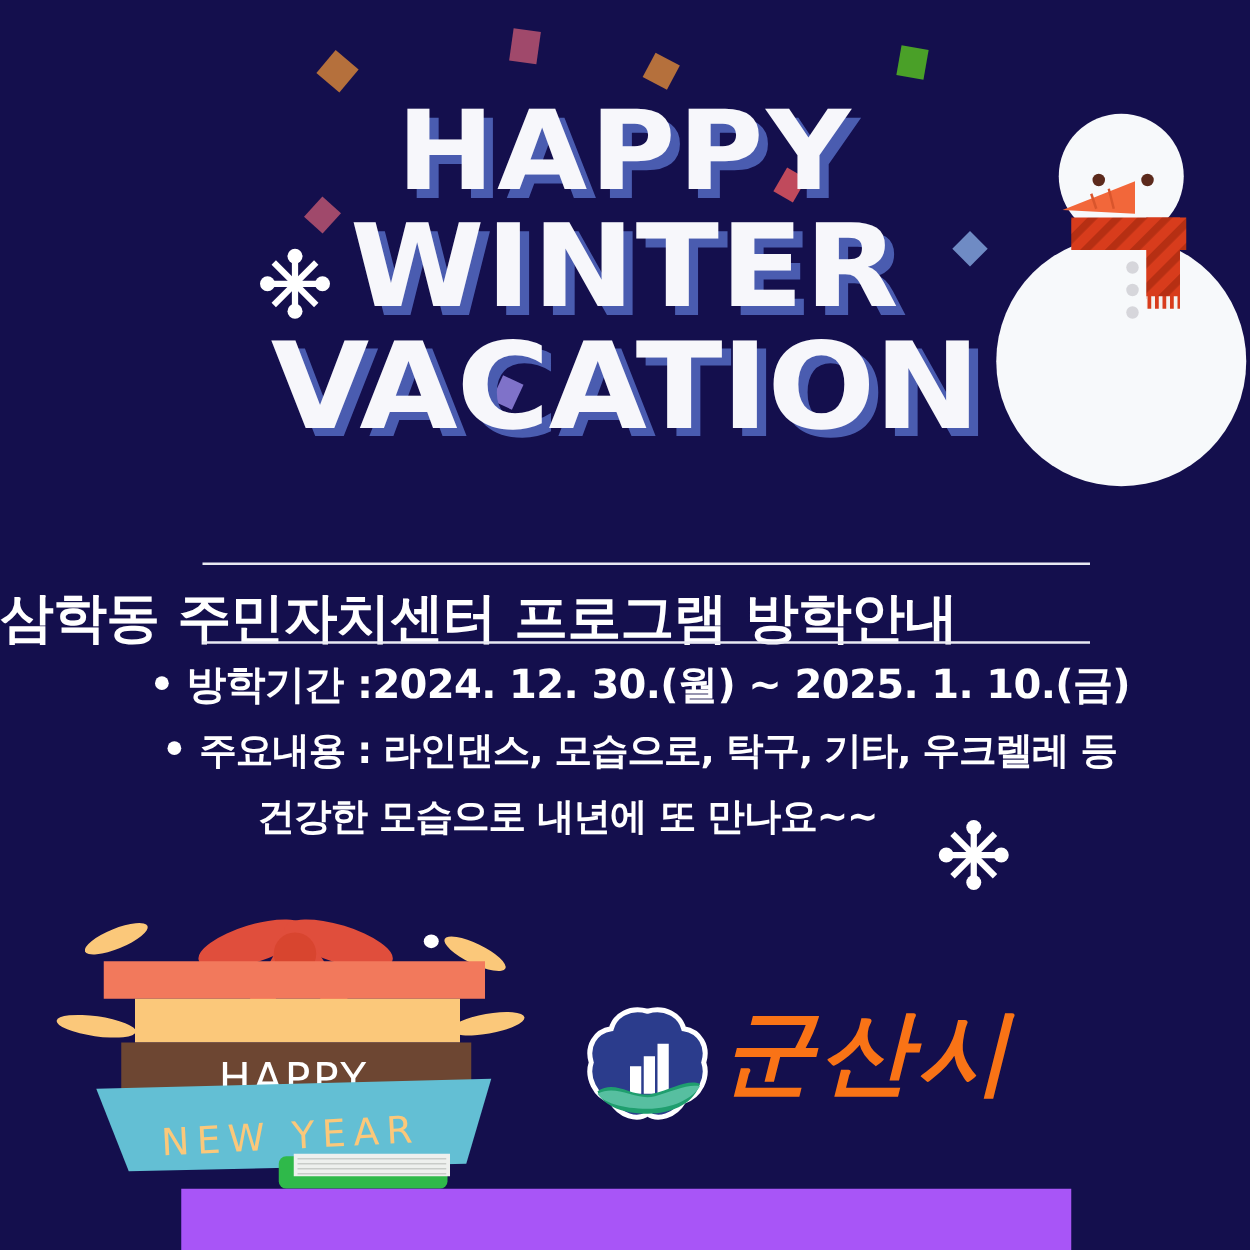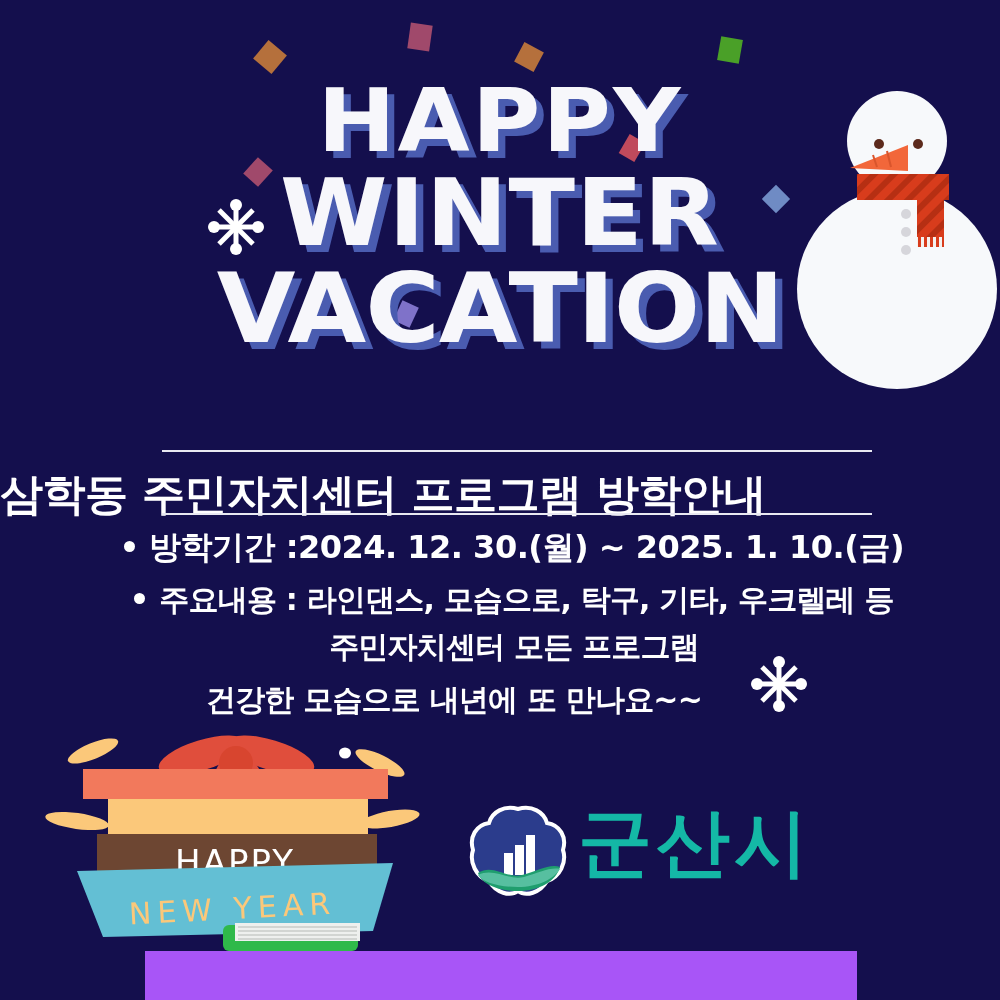--- a/index.html
+++ b/index.html
@@ -89,22 +89,22 @@
   #purple-block {
     position:absolute; left:145px; top:935px; width:712px; height:65px;
     background:#a855f7;
   }
 
   
   #logo { position:absolute; left:468px; top:785px; width:345px; height:105px; }
   #logo-text {
     position:absolute; left:110px; top:4px;
     font-family:"DejaVu Sans", sans-serif;
-    font-weight:bold; font-size:74px; color:#14b8a6;
-    letter-spacing:4px; line-height:1em;
+    font-weight:bold; font-size:74px; color:#f97316;
+    letter-spacing:4px; line-height:1em;font-style:italic;
   }
 </style>
 </head>
 <body>
 
 <div id="poster">
 
   <div class="confetti" style="left:409px; top:8px; width:22px; height:26px; background:#a0496b; transform:rotate(8deg);"></div>
   <div class="confetti" style="left:258px; top:29px; width:24px; height:24px; background:#b5703c; transform:rotate(40deg);"></div>
   <div class="confetti" style="left:518px; top:30px; width:22px; height:22px; background:#b5703c; transform:rotate(28deg);"></div>
@@ -181,23 +181,20 @@
   <div class="divider" id="divider-top"></div>
   <div id="subheading">삼학동 주민자치센터 프로그램 방학안내</div>
   <div class="divider" id="divider-bottom"></div>
 
   <div id="body-block">
     <div class="body-row" id="line-period">
       <span class="bullet-dot"></span><span>방학기간 :2024. 12. 30.(월) ~ 2025. 1. 10.(금)</span>
     </div>
     <div class="body-row" id="line-content">
       <span class="bullet-dot"></span><span>주요내용 : 라인댄스, 모습으로, 탁구, 기타, 우크렐레 등</span>
-    </div>
-    <div class="body-row" id="line-content2">
-      <span>주민자치센터 모든  프로그램</span>
     </div>
     <div class="body-row" id="line-closing">
       <span>건강한 모습으로 내년에 또 만나요~~</span>
     </div>
   </div>
 
   <svg id="gift" viewBox="0 0 400 220">
 
     <ellipse cx="58" cy="20" rx="27" ry="8" fill="#fbc87a" transform="rotate(-22 58 20)"></ellipse>
     <ellipse cx="42" cy="90" rx="32" ry="8" fill="#fbc87a" transform="rotate(8 42 90)"></ellipse>

